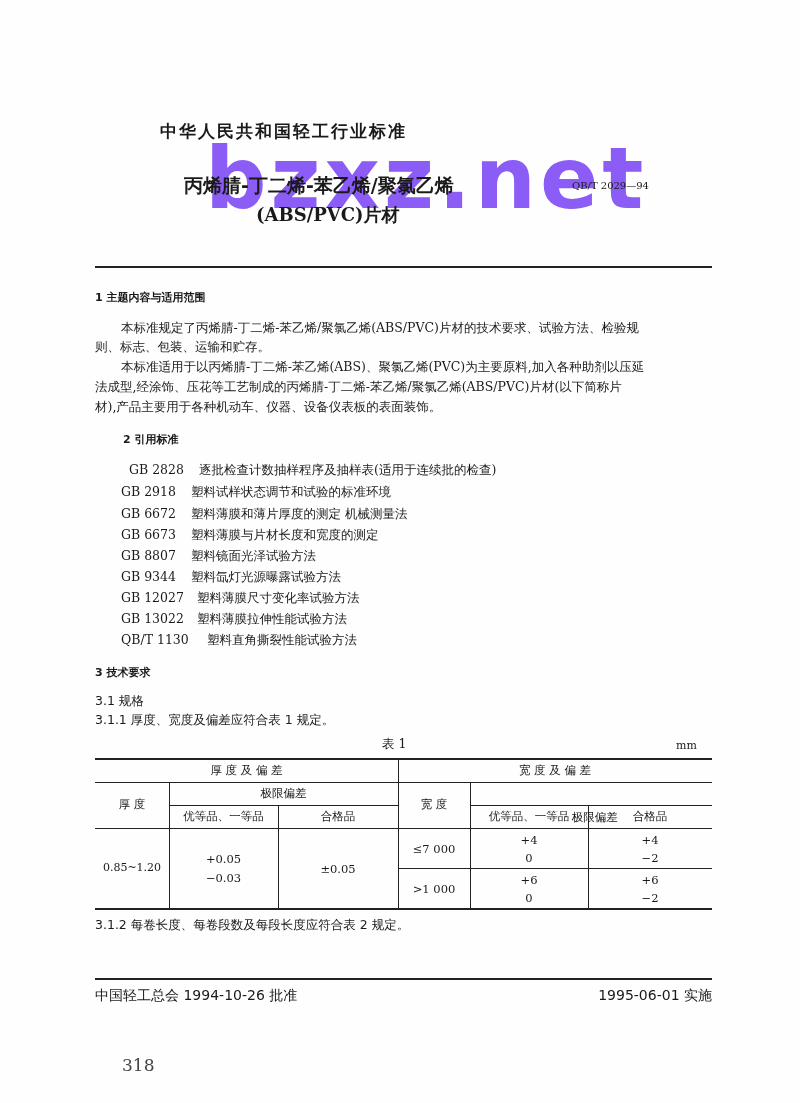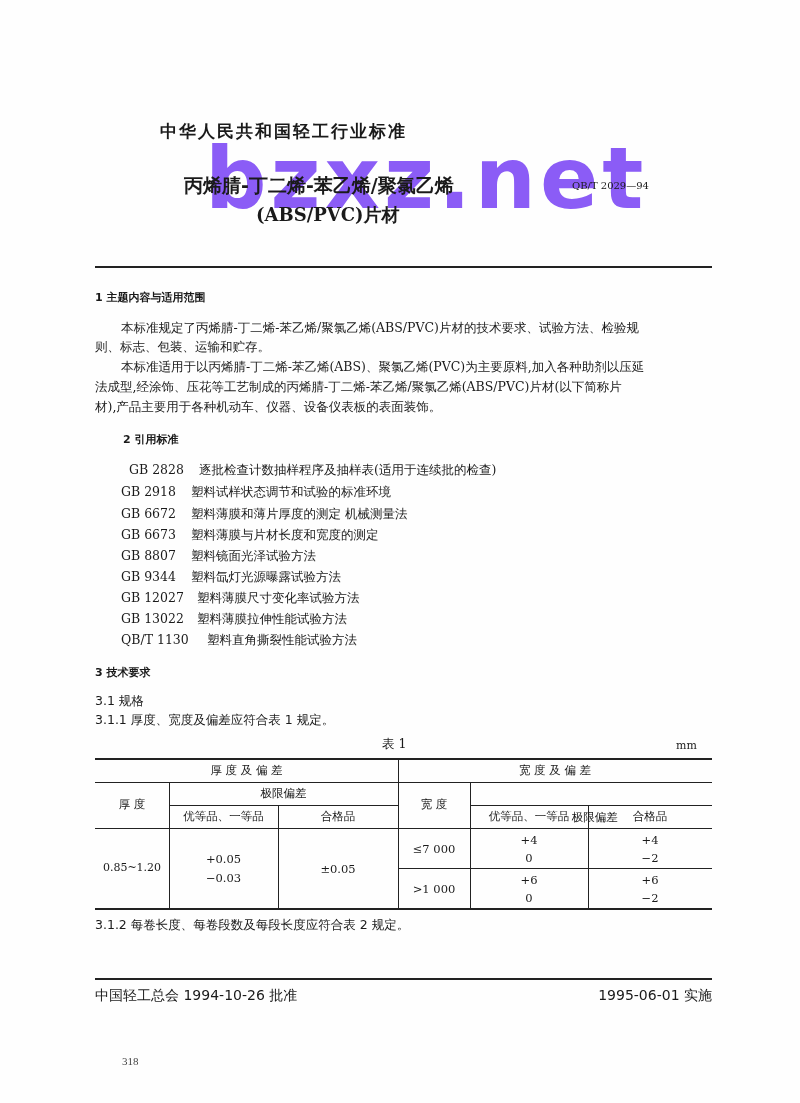--- a/index.html
+++ b/index.html
@@ -107,13 +107,13 @@
   <div class="cell" style="left:470px; top:891px; width:118px;">0</div>
   <div class="cell" style="left:588px; top:873px; width:124px;">+6</div>
   <div class="cell" style="left:588px; top:891px; width:124px;">−2</div>
 </div>
 
 <div class="abs p sans" style="left:95px; top:915px;">3.1.2  每卷长度、每卷段数及每段长度应符合表 2 规定。</div>
 
 <div class="rule" style="top:978px;"></div>
 <div class="abs footer sans" style="left:95px; top:987px;">中国轻工总会 1994-10-26 批准</div>
 <div class="abs footer sans" style="right:88px; top:987px;">1995-06-01 实施</div>
-<div class="abs" style="left:122px; top:1055px; font-size:11px; color:#444;font-family:Liberation Serif, serif;">318</div>
+<div class="abs" style="left:122px; top:1055px; font-size:17px; color:#444;">318</div>
 
 </body></html>

